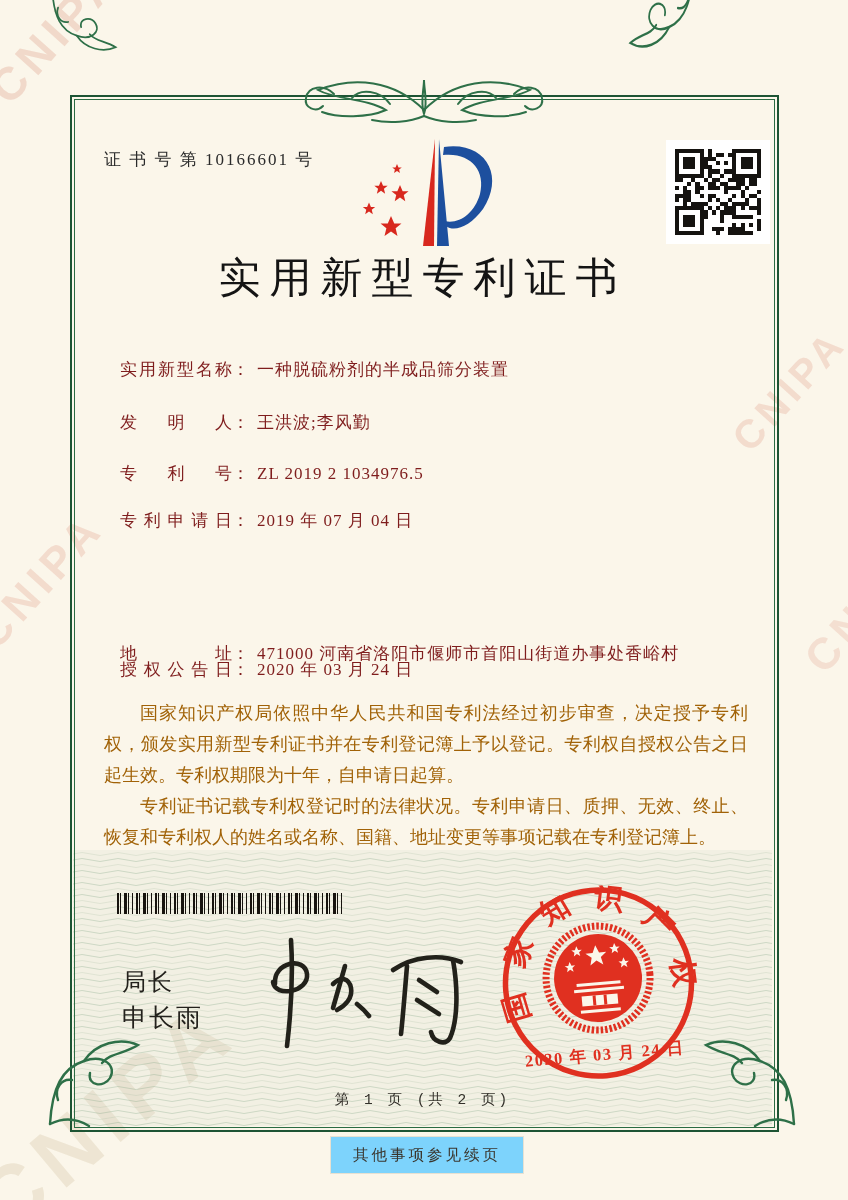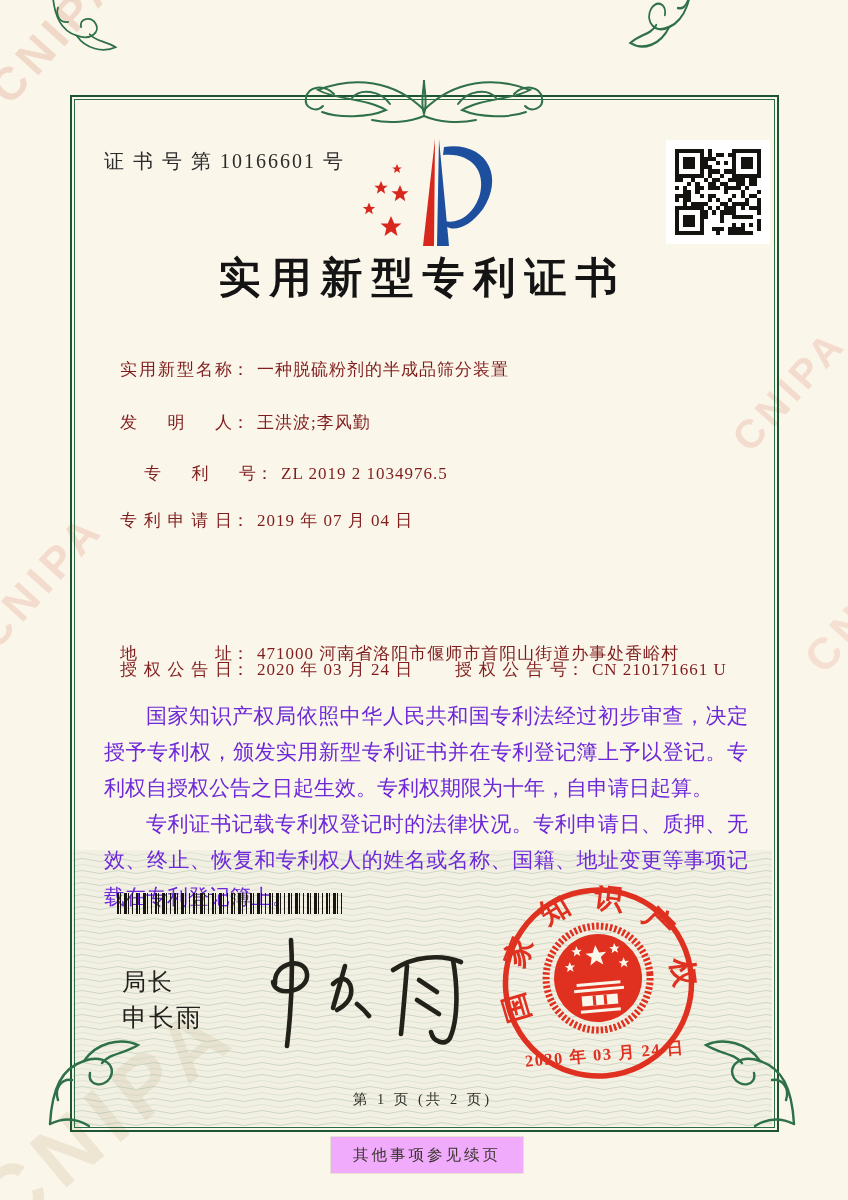--- a/index.html
+++ b/index.html
@@ -21,52 +21,52 @@
   .orn-tr{left:698px;top:58px;transform:scale(-0.72,-1);transform-origin:top left;}
   .orn-topcenter{left:272px;top:60px;}
   
   .wm{position:absolute;font-family:"Liberation Sans","DejaVu Sans",sans-serif;font-weight:bold;pointer-events:none;white-space:nowrap;}
   .wm-a{left:-30px;top:6px;font-size:46px;letter-spacing:6px;color:rgba(224,160,140,.34);transform:rotate(-48deg);}
   .wm-b{left:716px;top:368px;font-size:40px;letter-spacing:5px;color:rgba(224,160,140,.30);transform:rotate(-48deg);}
   .wm-c{left:-42px;top:556px;font-size:44px;letter-spacing:6px;color:rgba(224,160,140,.30);transform:rotate(-48deg);}
   .wm-d{left:786px;top:580px;font-size:44px;letter-spacing:6px;color:rgba(224,160,140,.26);transform:rotate(-48deg);}
   .wm-e{left:-46px;top:1068px;font-size:84px;letter-spacing:10px;color:rgba(206,186,152,.28);transform:rotate(-40deg);}
   
-  .cert-no{position:absolute;left:104px;top:148px;font-size:20px;letter-spacing:2px;color:#2b2b2b;}
+  .cert-no{position:absolute;left:104px;top:148px;font-size:17px;letter-spacing:2px;color:#2b2b2b;}
   .logo{position:absolute;left:333px;top:132px;}
   .qr-box{position:absolute;left:666px;top:140px;width:104px;height:104px;background:#ffffff;}
   .qr-box svg{position:absolute;left:9px;top:9px;}
   .page-title{position:absolute;left:70px;top:250px;width:705px;text-align:center;
-    font-size:42px;font-weight:bold;letter-spacing:9px;color:#141414;}
+    font-size:42px;font-weight:normal;letter-spacing:9px;color:#141414;}
   
   .frow{position:absolute;left:120px;width:655px;font-size:17px;color:#7f1d1d;white-space:nowrap;}
   .flabel{display:inline-block;width:112px;text-align:justify;text-align-last:justify;}
   .fcolon{display:inline-block;}
   .fvalue{margin-left:8px;letter-spacing:1px;}
-  .r1{top:358px;}.r2{top:411px;font-family:Liberation Serif, serif;}.r3{top:462px;margin-left:24px;}.r4{top:509px;}.r5{top:558px;}.r6{top:642px;}.r7{top:658px;}
+  .r1{top:358px;}.r2{top:411px;font-family:Liberation Serif, serif;}.r3{top:462px;}.r4{top:509px;}.r5{top:558px;}.r6{top:642px;}.r7{top:658px;}
   .grant-no{position:absolute;left:335px;top:0;}
   
-  .paras{position:absolute;left:104px;top:698px;width:644px;font-size:21px;line-height:1.72;
-    color:#6d28d9;text-align:justify;}
+  .paras{position:absolute;left:104px;top:698px;width:644px;font-size:18px;line-height:1.72;
+    color:#a16207;text-align:justify;}
   .paras p{margin:0;text-indent:2em;}
   
   .waves{position:absolute;left:73px;top:850px;width:699px;height:276px;background:rgba(205,218,200,.18);overflow:hidden;}
   
   .barcode{position:absolute;left:117px;top:893px;width:225px;height:21px;
     background:repeating-linear-gradient(90deg,#17130e 0 2px,transparent 2px 3px,#17130e 3px 4px,transparent 4px 7px,#17130e 7px 10px,transparent 10px 11px,#17130e 11px 12px,transparent 12px 15px,#17130e 15px 16px,transparent 16px 19px);}
   
   .signer-title{position:absolute;left:122px;top:966px;font-size:24px;letter-spacing:2px;color:#23211c;}
   .signer-name{position:absolute;left:122px;top:1001px;font-size:25px;letter-spacing:2px;color:#23211c;}
   .signature{position:absolute;left:245px;top:932px;}
   
   .seal{position:absolute;left:492px;top:886px;transform:rotate(-5deg);}
   
-  .page-number{position:absolute;left:70px;top:1090px;width:705px;text-align:center;font-size:14.5px;letter-spacing:3px;color:#33302a;}
+  .page-number{position:absolute;left:70px;top:1090px;width:705px;text-align:center;font-size:14.5px;letter-spacing:3px;color:#33302a;font-family:Liberation Mono, monospace;}
   .continuation{position:absolute;left:330px;top:1136px;width:192px;height:36px;line-height:36px;text-align:center;
-    background:#f0abfc;border:1px solid #e7e1d2;font-size:15.5px;letter-spacing:3px;color:#3a352c;}
+    background:#7dd3fc;border:1px solid #e7e1d2;font-size:15.5px;letter-spacing:3px;color:#3a352c;}
 </style>
 </head>
 <body>
 
 <div class="page">
 
   <div class="wm wm-a">CNIPA</div>
   <div class="wm wm-b">CNIPA</div>
   <div class="wm wm-c">CNIPA</div>
   <div class="wm wm-d">CNIPA</div>
@@ -445,23 +445,20 @@
     <span class="flabel">专利号</span><span class="fcolon">：</span><span class="fvalue">ZL 2019 2 1034976.5</span>
   </div>
   <div class="frow r4">
     <span class="flabel">专利申请日</span><span class="fcolon">：</span><span class="fvalue">2019 年 07 月 04 日</span>
   </div>
   <div class="frow r6">
     <span class="flabel">地址</span><span class="fcolon">：</span><span class="fvalue">471000 河南省洛阳市偃师市首阳山街道办事处香峪村</span>
   </div>
   <div class="frow r7">
     <span class="flabel">授权公告日</span><span class="fcolon">：</span><span class="fvalue">2020 年 03 月 24 日</span>
-    <span class="grant-no">
-      <span class="flabel">授权公告号</span><span class="fcolon">：</span><span class="fvalue">CN 210171661 U</span>
-    </span>
   </div>
 
   <div class="paras">
     <p>国家知识产权局依照中华人民共和国专利法经过初步审查，决定授予专利权，颁发实用新型专利证书并在专利登记簿上予以登记。专利权自授权公告之日起生效。专利权期限为十年，自申请日起算。</p>
     <p>专利证书记载专利权登记时的法律状况。专利申请日、质押、无效、终止、恢复和专利权人的姓名或名称、国籍、地址变更等事项记载在专利登记簿上。</p>
   </div>
 
   <div class="barcode"></div>
 
   <div class="signer-title">局长</div>

